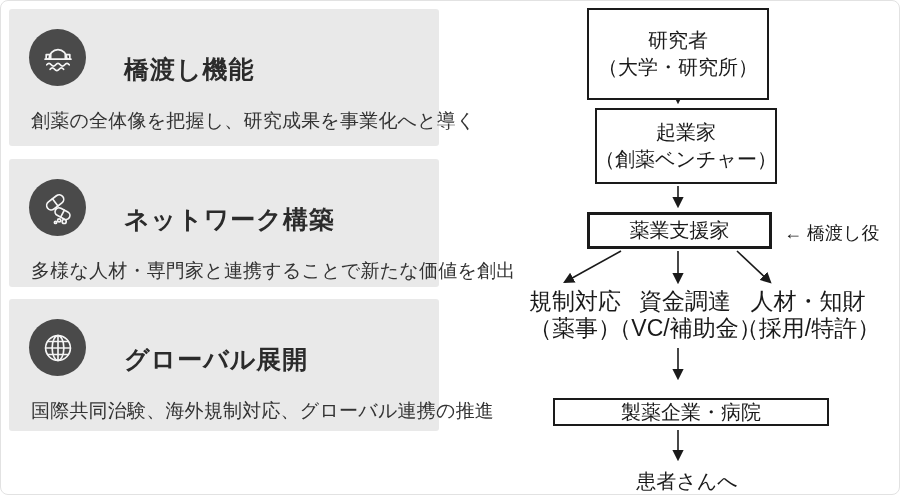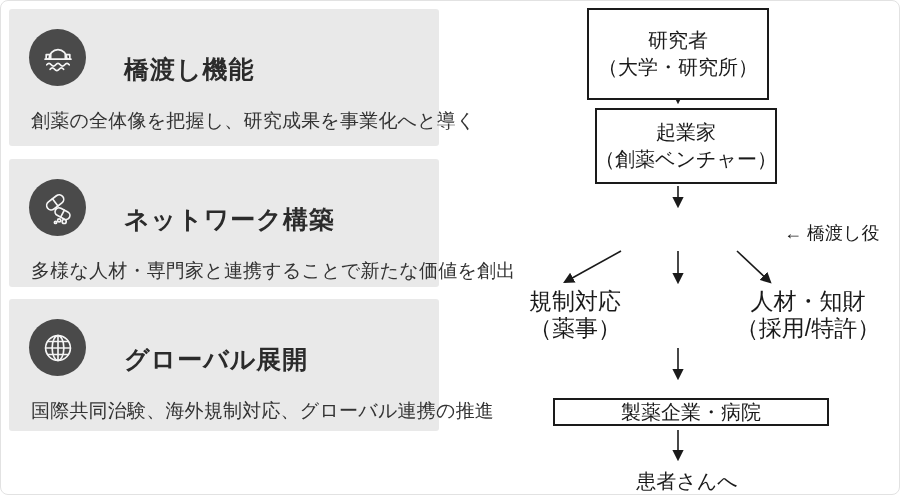--- a/index.html
+++ b/index.html
@@ -161,26 +161,33 @@
   <div class="fbox fbox-researcher">
     <span>研究者</span>
     <span>（大学・研究所）</span>
   </div>
 
   <div class="fbox fbox-entrepreneur">
     <span>起業家</span>
     <span>（創薬ベンチャー）</span>
   </div>
 
+  <div class="fbox fbox-supporter">
+    <span>薬業支援家</span>
+  </div>
 
   <div class="annotation">← 橋渡し役</div>
 
   <div class="flabel flabel-1">
     <div>規制対応</div>
     <div>（薬事）</div>
+  </div>
+  <div class="flabel flabel-2">
+    <div>資金調達</div>
+    <div>（VC/補助金）</div>
   </div>
   <div class="flabel flabel-3">
     <div>人材・知財</div>
     <div>（採用/特許）</div>
   </div>
 
   <div class="fbox fbox-pharma">
     <span>製薬企業・病院</span>
   </div>
 

